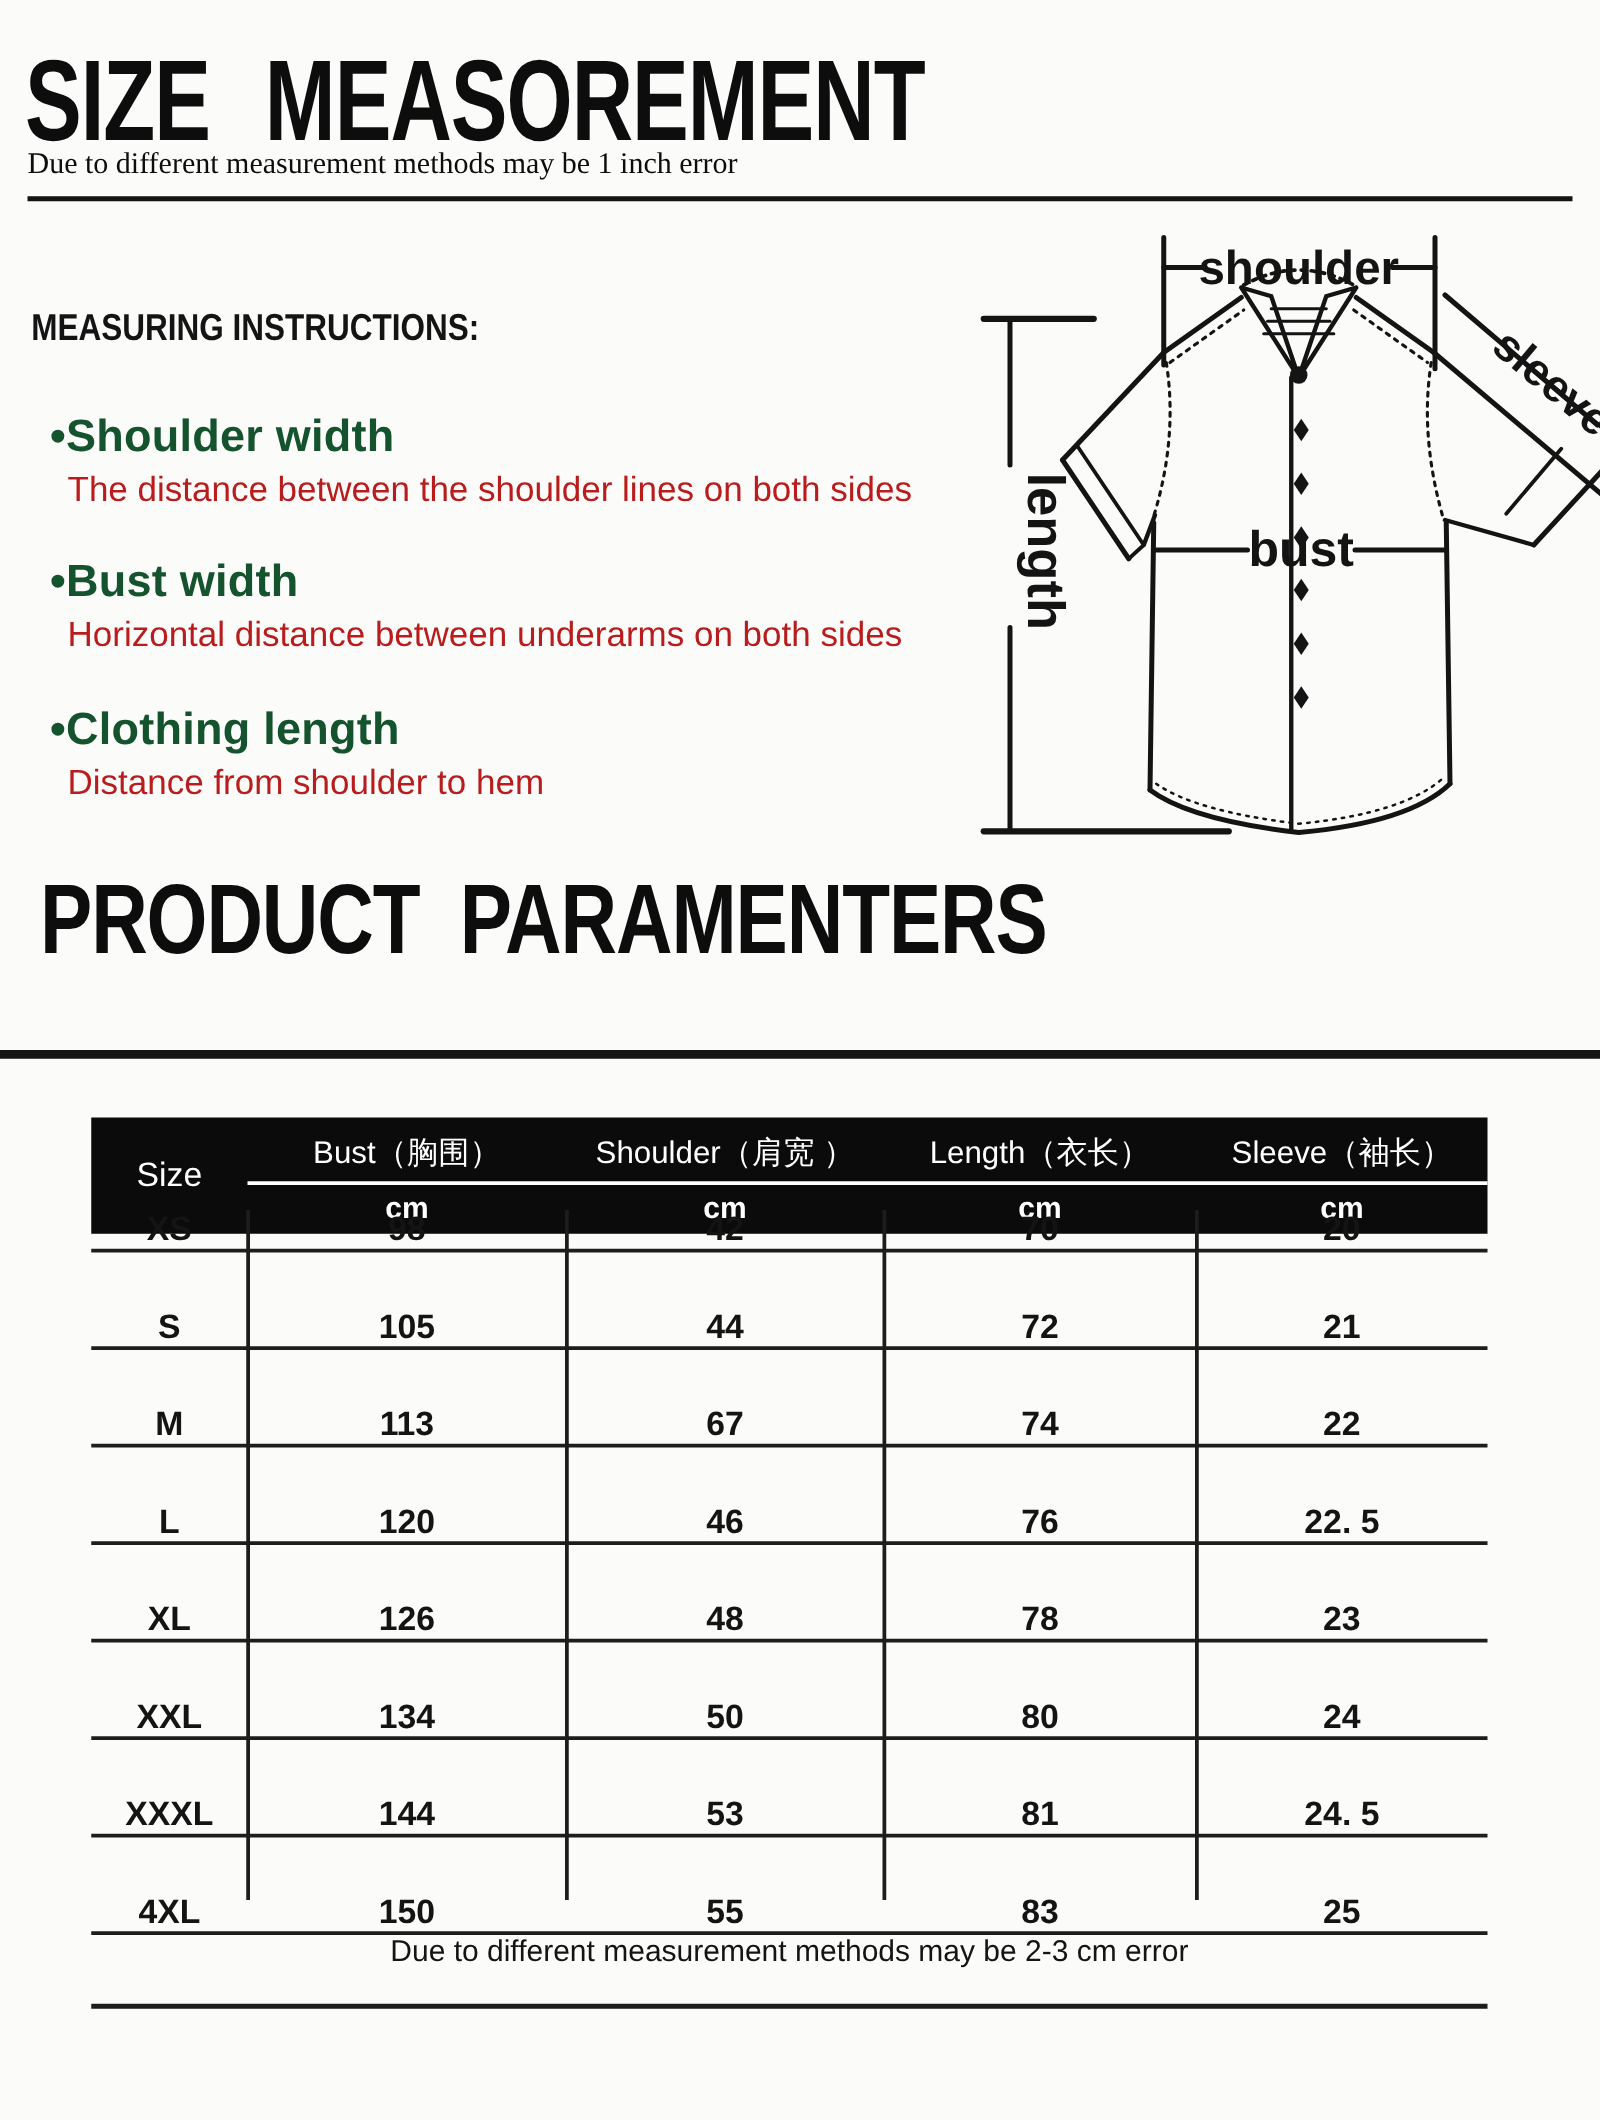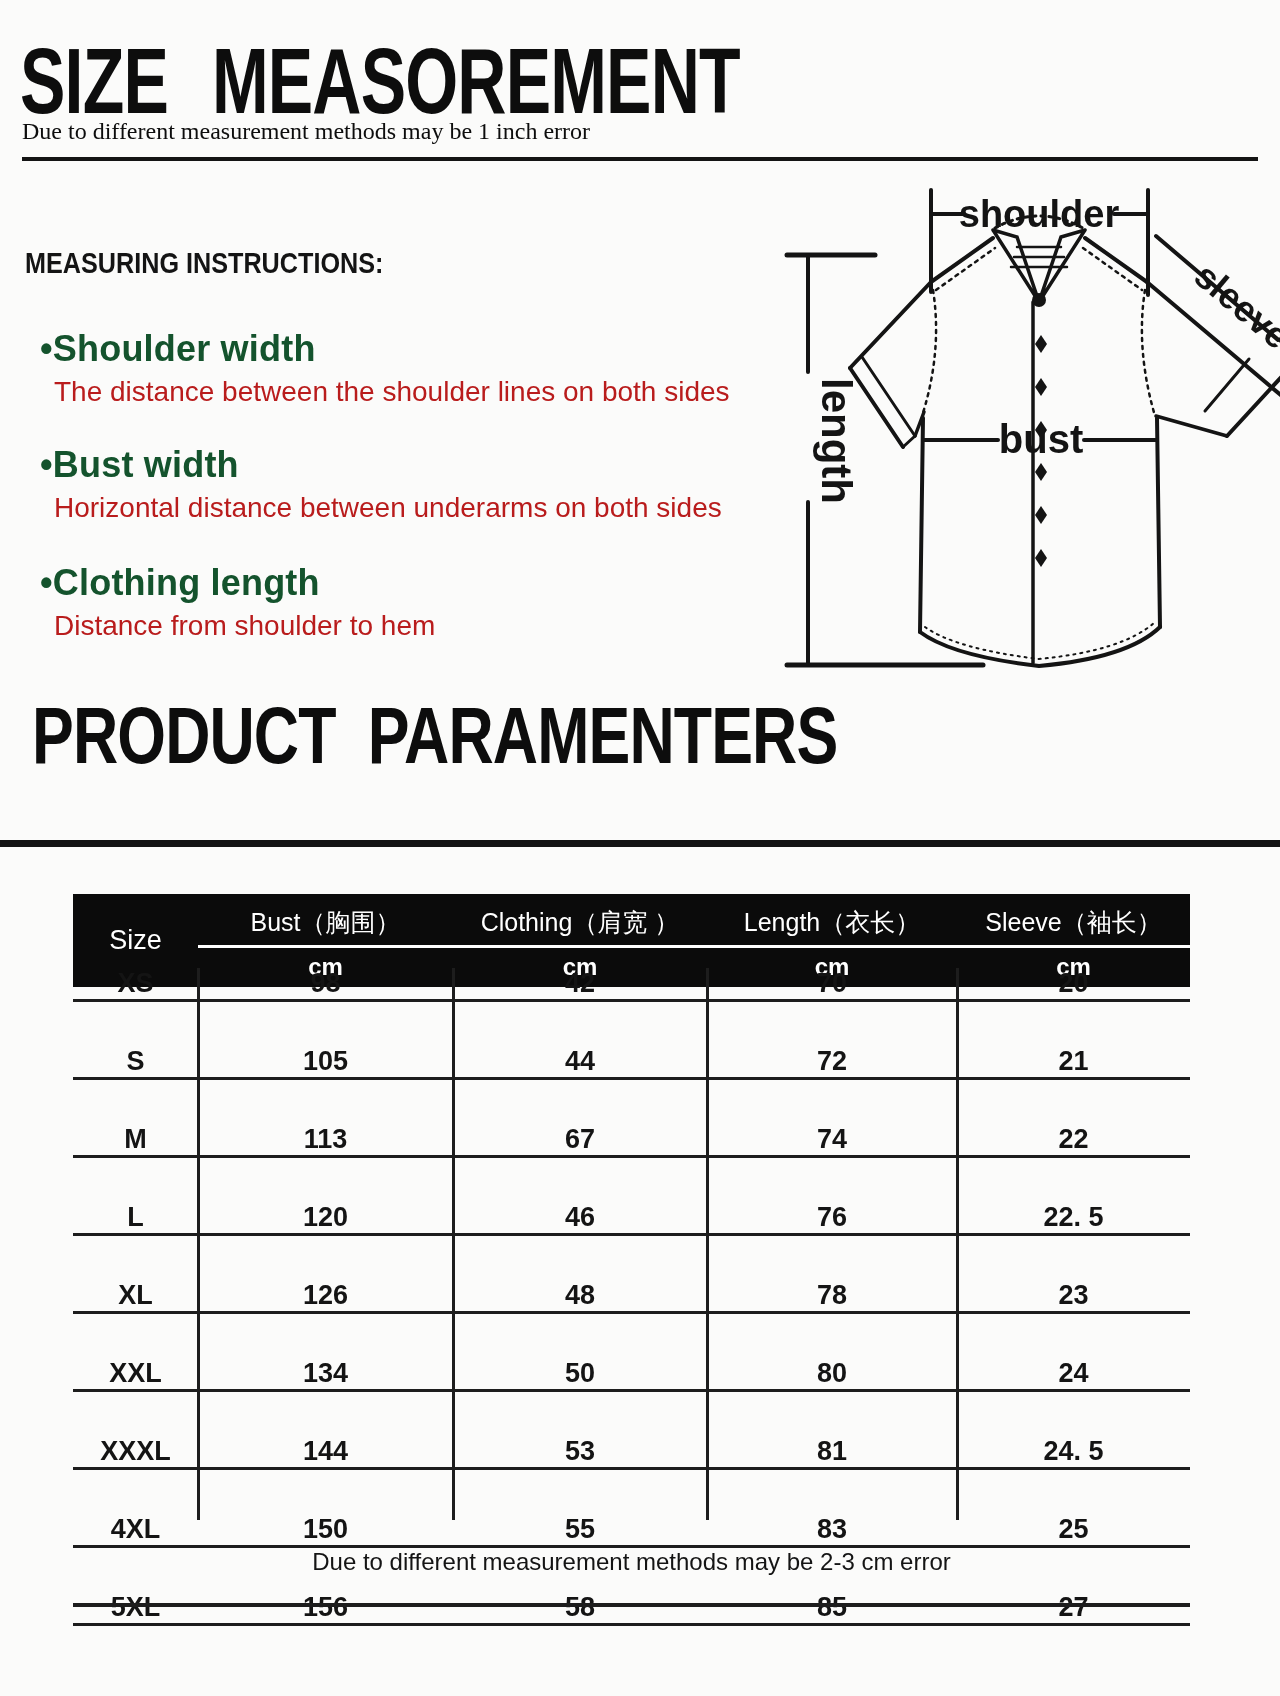--- a/index.html
+++ b/index.html
@@ -156,21 +156,21 @@
     </svg>
   </div>
 
   <div class="pp-heading">PRODUCT PARAMENTERS</div>
   <div class="rule-heavy"></div>
 
   <div class="tbl-head">
     <div class="size-cell">Size</div>
     <div class="hdr-row">
       <div class="hc c1">Bust（胸围）</div>
-      <div class="hc c2">Clothing（肩宽 ）</div>
+      <div class="hc c2">Shoulder（肩宽 ）</div>
       <div class="hc c3">Length（衣长）</div>
       <div class="hc c4">Sleeve（袖长）</div>
     </div>
     <div class="hdr-line"></div>
     <div class="cm-row">
       <div class="hc c1">cm</div>
       <div class="hc c2">cm</div>
       <div class="hc c3">cm</div>
       <div class="hc c4">cm</div>
     </div>
@@ -226,27 +226,20 @@
       <div class="cell cl">81</div>
       <div class="cell csl">24. 5</div>
     </div>
     <div class="row">
       <div class="cell cs">4XL</div>
       <div class="cell cb">150</div>
       <div class="cell csh">55</div>
       <div class="cell cl">83</div>
       <div class="cell csl">25</div>
     </div>
-    <div class="row">
-      <div class="cell cs">5XL</div>
-      <div class="cell cb">156</div>
-      <div class="cell csh">58</div>
-      <div class="cell cl">85</div>
-      <div class="cell csl">27</div>
-    </div>
   </div>
 
   <div class="vline v1"></div>
   <div class="vline v2"></div>
   <div class="vline v3"></div>
   <div class="vline v4"></div>
 
   <div class="tbl-foot">Due to different measurement methods may be 2-3 cm error</div>
 
 </div>

